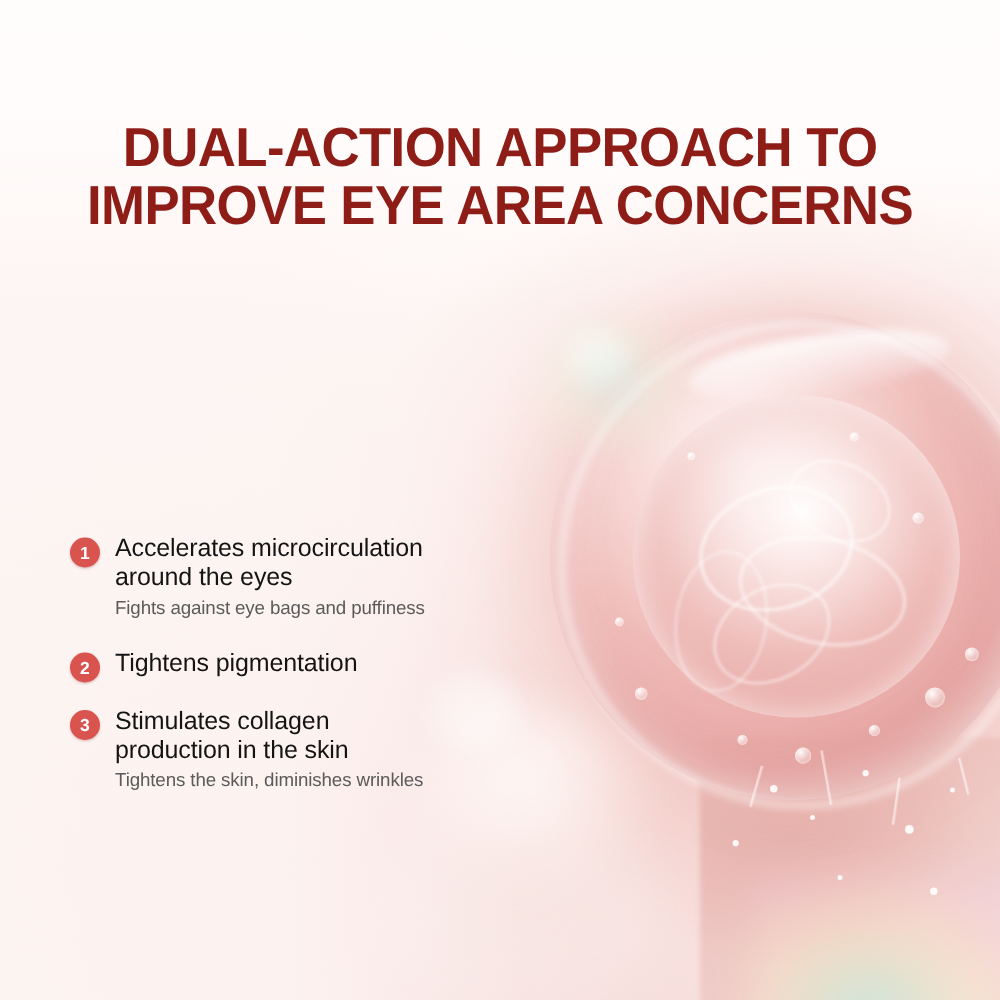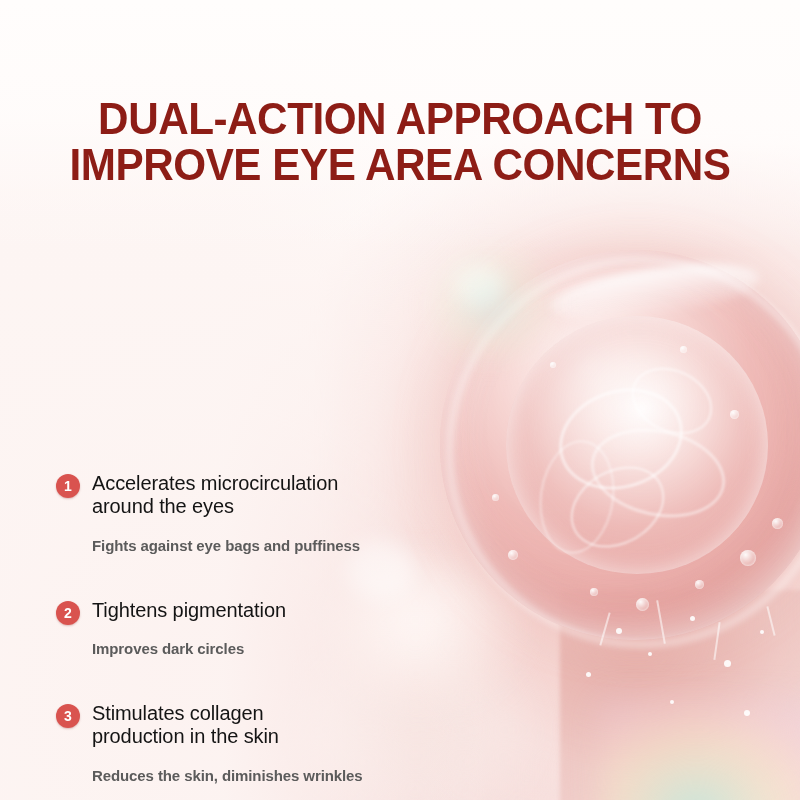--- a/index.html
+++ b/index.html
@@ -302,29 +302,27 @@
     line-height: 24px;
     text-align: center;
     box-shadow: 0 1px 2px rgba(160,80,76,0.35);
   }
   .benefit-title {
     color: #141414;
     font-size: 20px;
     line-height: 1.14;
     white-space: pre-line;
     letter-spacing: -0.1px;
-    margin-top: 44px;
   }
   .benefit-sub {
-    margin-top: 19px;
+    margin-top: 4px;
     color: #5b5b5b;
     font-size: 15px;
     line-height: 1.2;
     letter-spacing: -0.1px;
-    font-weight: bold;
   }
 </style>
 </head>
 <body>
 
 <div id="canvas">
 
   <div class="bg-base"></div>
   <div class="bg-blush"></div>
   <div class="bg-haze-left"></div>
@@ -385,25 +383,24 @@
     <div class="benefit">
       <div class="badge">1</div>
       <div class="benefit-title">Accelerates microcirculation
 around the eyes</div>
       <div class="benefit-sub">Fights against eye bags and puffiness</div>
     </div>
 
     <div class="benefit">
       <div class="badge">2</div>
       <div class="benefit-title">Tightens pigmentation</div>
-      <div class="benefit-sub">Improves dark circles</div>
     </div>
 
     <div class="benefit">
       <div class="badge">3</div>
       <div class="benefit-title">Stimulates collagen
 production in the skin</div>
-      <div class="benefit-sub">Reduces the skin, diminishes wrinkles</div>
+      <div class="benefit-sub">Tightens the skin, diminishes wrinkles</div>
     </div>
 
   </div>
 
 </div>
 
 </body></html>

